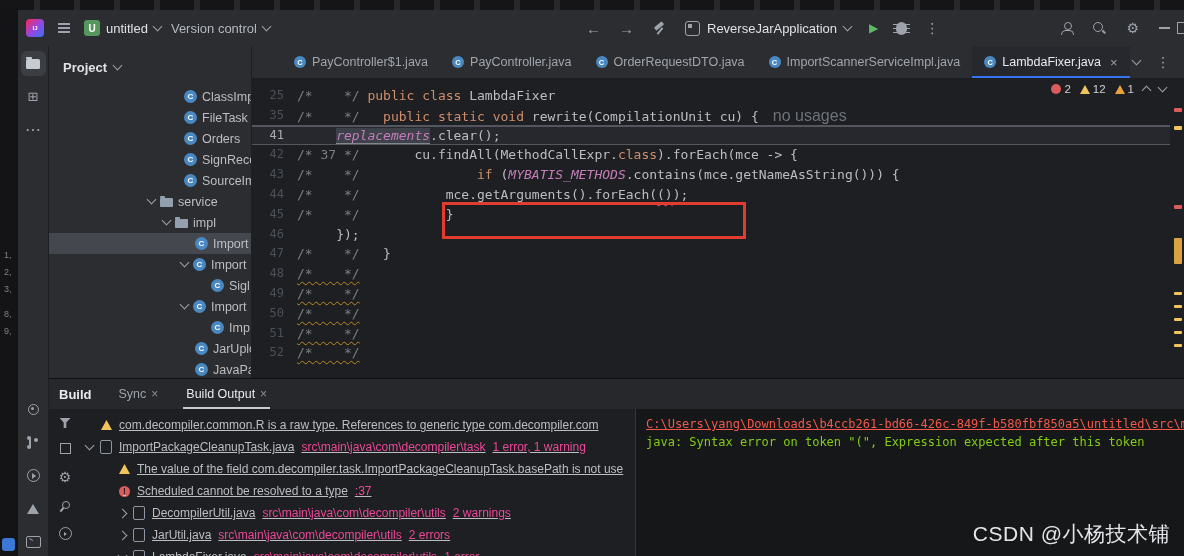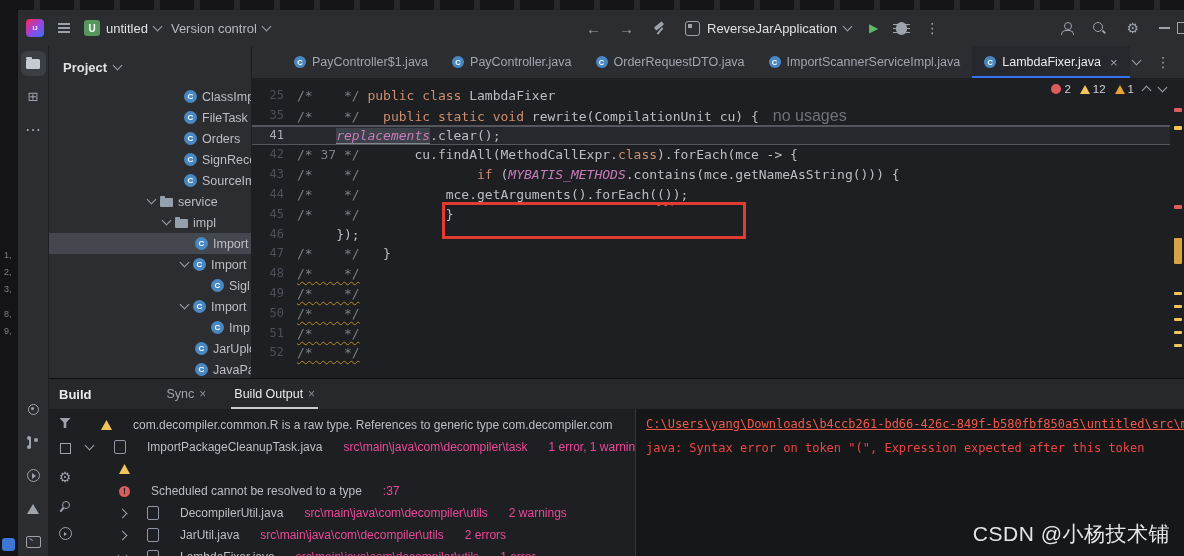--- a/index.html
+++ b/index.html
@@ -117,45 +117,45 @@
                font-family:"Liberation Sans",sans-serif;font-size:11.5px;color:#ced0d6;z-index:6;}
   .insp-item{display:flex;align-items:center;gap:3px;}
   .dot-err{width:10px;height:10px;border-radius:50%;background:#db5c5c;}
   .tri-warn{width:0;height:0;border-left:5px solid transparent;border-right:5px solid transparent;border-bottom:9px solid #f2c55c;}
   .tri-weak{width:0;height:0;border-left:5px solid transparent;border-right:5px solid transparent;border-bottom:9px solid #e8a33d;}
   .stripe{position:absolute;right:0;top:0;bottom:0;width:12px;}
   .stripe .mark{position:absolute;right:2px;width:8px;border-radius:1px;}
 
   
   .build-panel{flex:1;display:flex;flex-direction:column;background:#1e1f22;border-top:1px solid #0f1011;min-height:0;}
-  .build-header{height:30px;flex:none;display:flex;align-items:center;background:#26282b;font-size:12.5px;color:#9da2ab;gap:48px;}
+  .build-header{height:30px;flex:none;display:flex;align-items:center;background:#26282b;font-size:12.5px;color:#9da2ab;}
   .build-title{font-weight:bold;color:#e8eaee;font-size:13px;margin:0 24px 0 10px;}
   .btab{display:flex;align-items:center;gap:5px;height:100%;padding:0 3px;margin-right:22px;}
   .btab.active{color:#e8eaee;box-shadow:inset 0 -2px 0 #c8cbd0;}
   .btab .close{color:#8a8f98;font-size:12px;}
   .build-body{flex:1;display:flex;min-height:0;}
   .btoolbar{width:32px;flex:none;display:flex;flex-direction:column;align-items:center;padding-top:9px;gap:15px;color:#9da2ab;}
   .funnel{width:11px;height:10px;background:#9da2ab;clip-path:polygon(0 0,100% 0,62% 45%,62% 100%,38% 100%,38% 45%);}
   .sq-ico{width:9px;height:9px;border:1.4px solid #9da2ab;}
   .pin-ico{position:relative;width:12px;height:12px;}
   .pin-ico::before{content:"";position:absolute;left:3px;top:1px;width:6px;height:6px;border:1.5px solid #9da2ab;border-radius:50%;}
   .pin-ico::after{content:"";position:absolute;left:2px;bottom:0;width:1.5px;height:5px;background:#9da2ab;transform:rotate(40deg);}
   .circle-play{width:11px;height:11px;border:1.4px solid #9da2ab;border-radius:50%;display:flex;align-items:center;justify-content:center;}
   .circle-play i{width:0;height:0;border-left:3.5px solid #9da2ab;border-top:2.5px solid transparent;border-bottom:2.5px solid transparent;margin-left:1px;}
   .bmessages{width:554px;flex:none;padding-top:5px;overflow:hidden;border-right:1px solid #35373b;}
-  .brow{display:flex;align-items:center;gap:21px;height:22px;font-size:12px;color:#bcbec4;white-space:nowrap;overflow:hidden;box-sizing:border-box;}
+  .brow{display:flex;align-items:center;gap:7px;height:22px;font-size:12px;color:#bcbec4;white-space:nowrap;overflow:hidden;box-sizing:border-box;text-decoration:underline;}
   .warn-ico{width:11px;height:10px;background:#f2c55c;clip-path:polygon(50% 0,100% 100%,0 100%);flex:none;}
   .err-ico{width:11px;height:11px;border-radius:50%;background:#db5c5c;color:#1e1f22;font-size:8.5px;font-weight:bold;
            display:flex;align-items:center;justify-content:center;flex:none;}
   .err-ico::after{content:"!";}
   .file-ico{width:10px;height:12px;border:1px solid #8f96a3;border-radius:2px;flex:none;}
   .bpath,.bmeta,.bloc{color:#ec4899;}
   .bconsole{flex:1;background:#161719;position:relative;padding:8px 10px;font-family:"DejaVu Sans Mono",monospace;font-size:12px;min-width:0;overflow:hidden;}
   .clink{color:#f0594b;text-decoration:underline;white-space:nowrap;display:block;}
-  .cerr{color:#ef4444;white-space:nowrap;display:block;margin-top:10px;}
+  .cerr{color:#84cc16;white-space:nowrap;display:block;margin-top:4px;}
   .watermark{position:absolute;right:14px;bottom:8px;font-family:"Liberation Sans",sans-serif;font-size:21px;color:#e3e5e8;letter-spacing:0.5px;}
 </style>
 </head>
 <body>
 
 <div class="screen">
   <div class="top-strip"></div>
   <div class="left-strip">
     <span class="bg-app"></span>
   <span class="frag" style="top: 240px;">1,</span>
@@ -416,20 +416,21 @@
                 </div>
                 <div class="brow" style="padding-left: 5px;">
                   <span class="chev"></span>
                   <span class="file-ico"></span>
                   <span class="bname">ImportPackageCleanupTask.java</span>
                   <span class="bpath">src\main\java\com\decompiler\task</span>
                   <span class="bmeta">1 error, 1 warning</span>
                 </div>
                 <div class="brow" style="padding-left: 38px;">
                   <span class="warn-ico"></span>
+                  <span class="btext">The value of the field com.decompiler.task.ImportPackageCleanupTask.basePath is not use</span>
                 </div>
                 <div class="brow" style="padding-left: 38px;">
                   <span class="err-ico"></span>
                   <span class="btext">Scheduled cannot be resolved to a type</span>
                   <span class="bloc">:37</span>
                 </div>
                 <div class="brow" style="padding-left: 38px;">
                   <span class="chev right"></span>
                   <span class="file-ico"></span>
                   <span class="bname">DecompilerUtil.java</span>

